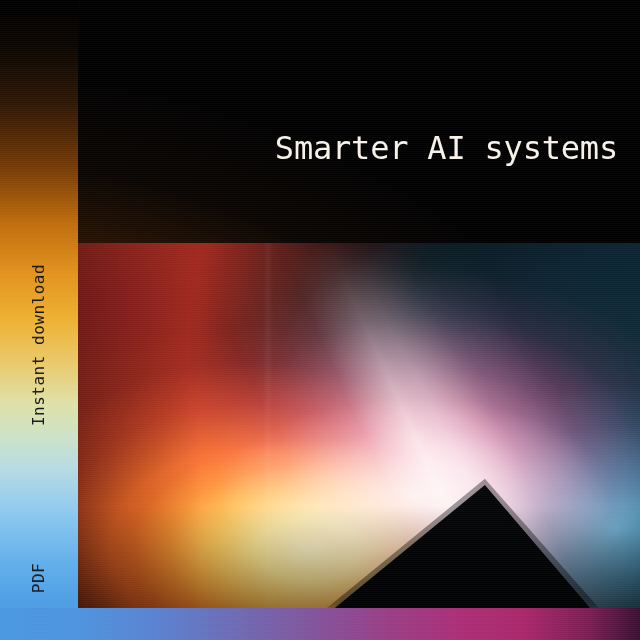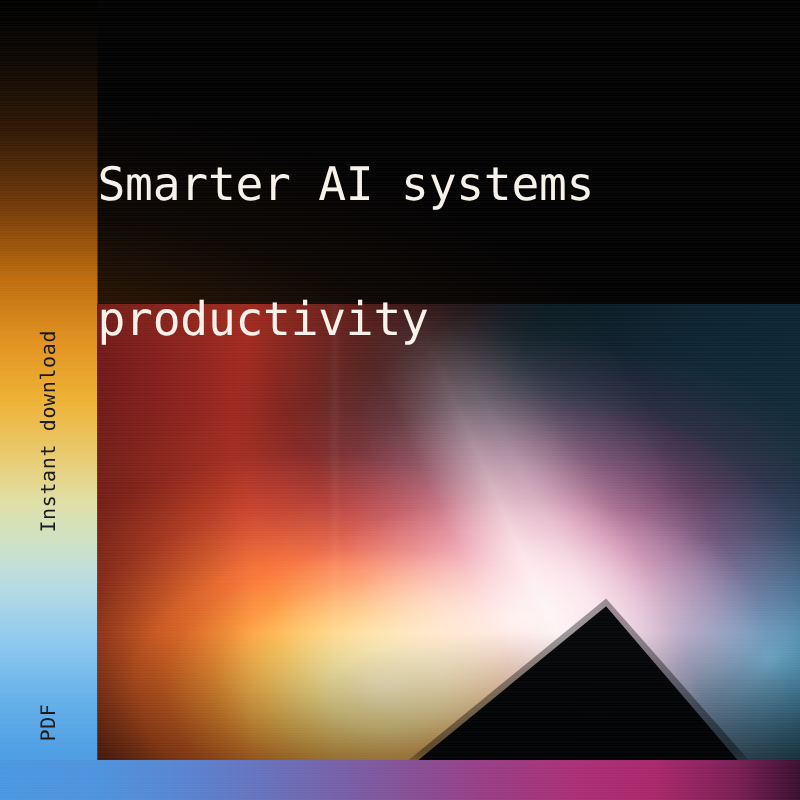--- a/index.html
+++ b/index.html
@@ -87,24 +87,24 @@
   .rail-label.pdf {
     top:578px;
     transform:translate(-50%,-50%) rotate(-90deg);
   }
 
   
   .headline {
     position:absolute;
     left:78px; top:58px;
     width:540px;
-    text-align:left;
+    text-align:right;
     color:#f7f2e9;
     font-family:"DejaVu Sans Mono", monospace;
-    font-size:37px;
+    font-size:32px;
     line-height:36px;
     letter-spacing:-.2px;
     white-space:pre;
     z-index:5;
   }
   .headline .ln { display:block; }
 
   
   .art {
     position:absolute;
@@ -290,21 +290,20 @@
   <div class="bg-warm"></div>
   <div class="bg-teal"></div>
 
   <div class="rail">
     <span class="rail-label instant">Instant download</span>
     <span class="rail-label pdf">PDF</span>
   </div>
 
   <div class="headline">
     <span class="ln">Smarter AI systems</span>
-    <span class="ln">productivity</span>
   </div>
 
   <div class="art">
     <div class="art-red"></div>
     <div class="art-navy"></div>
     <div class="art-magenta"></div>
     <div class="art-orange"></div>
     <div class="art-core"></div>
     <div class="art-beam"></div>
     <div class="art-haze"></div>

